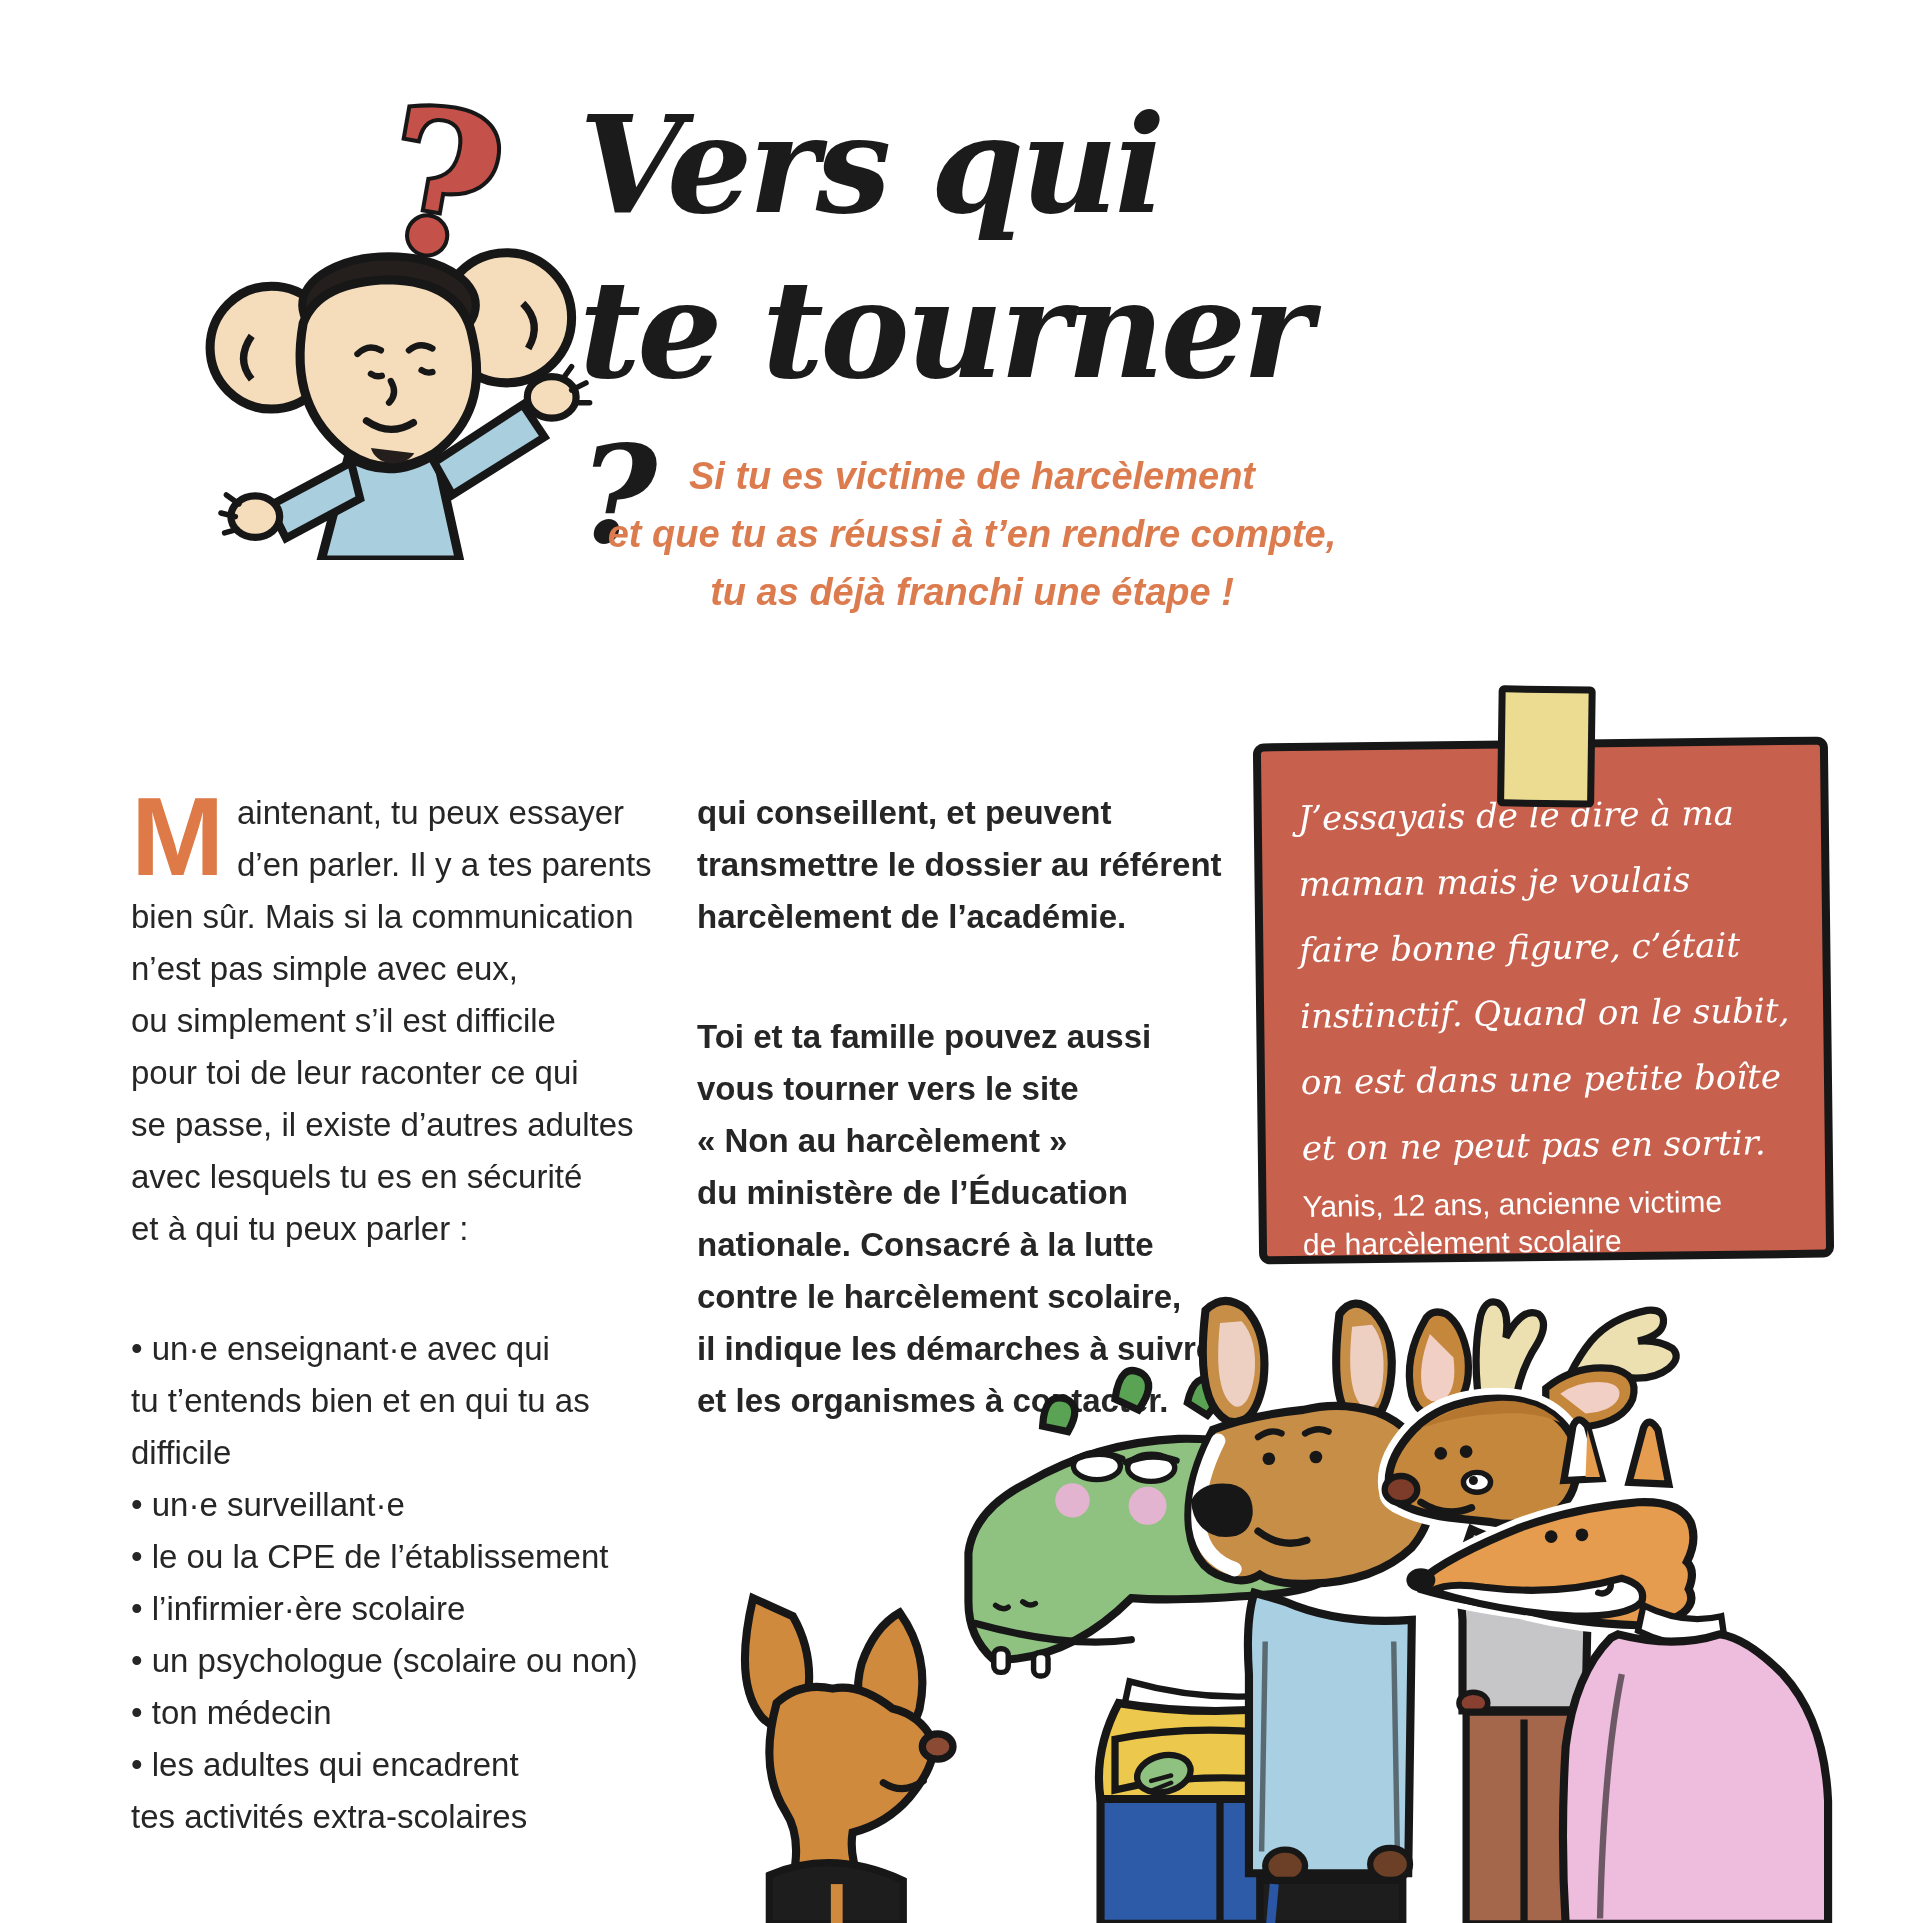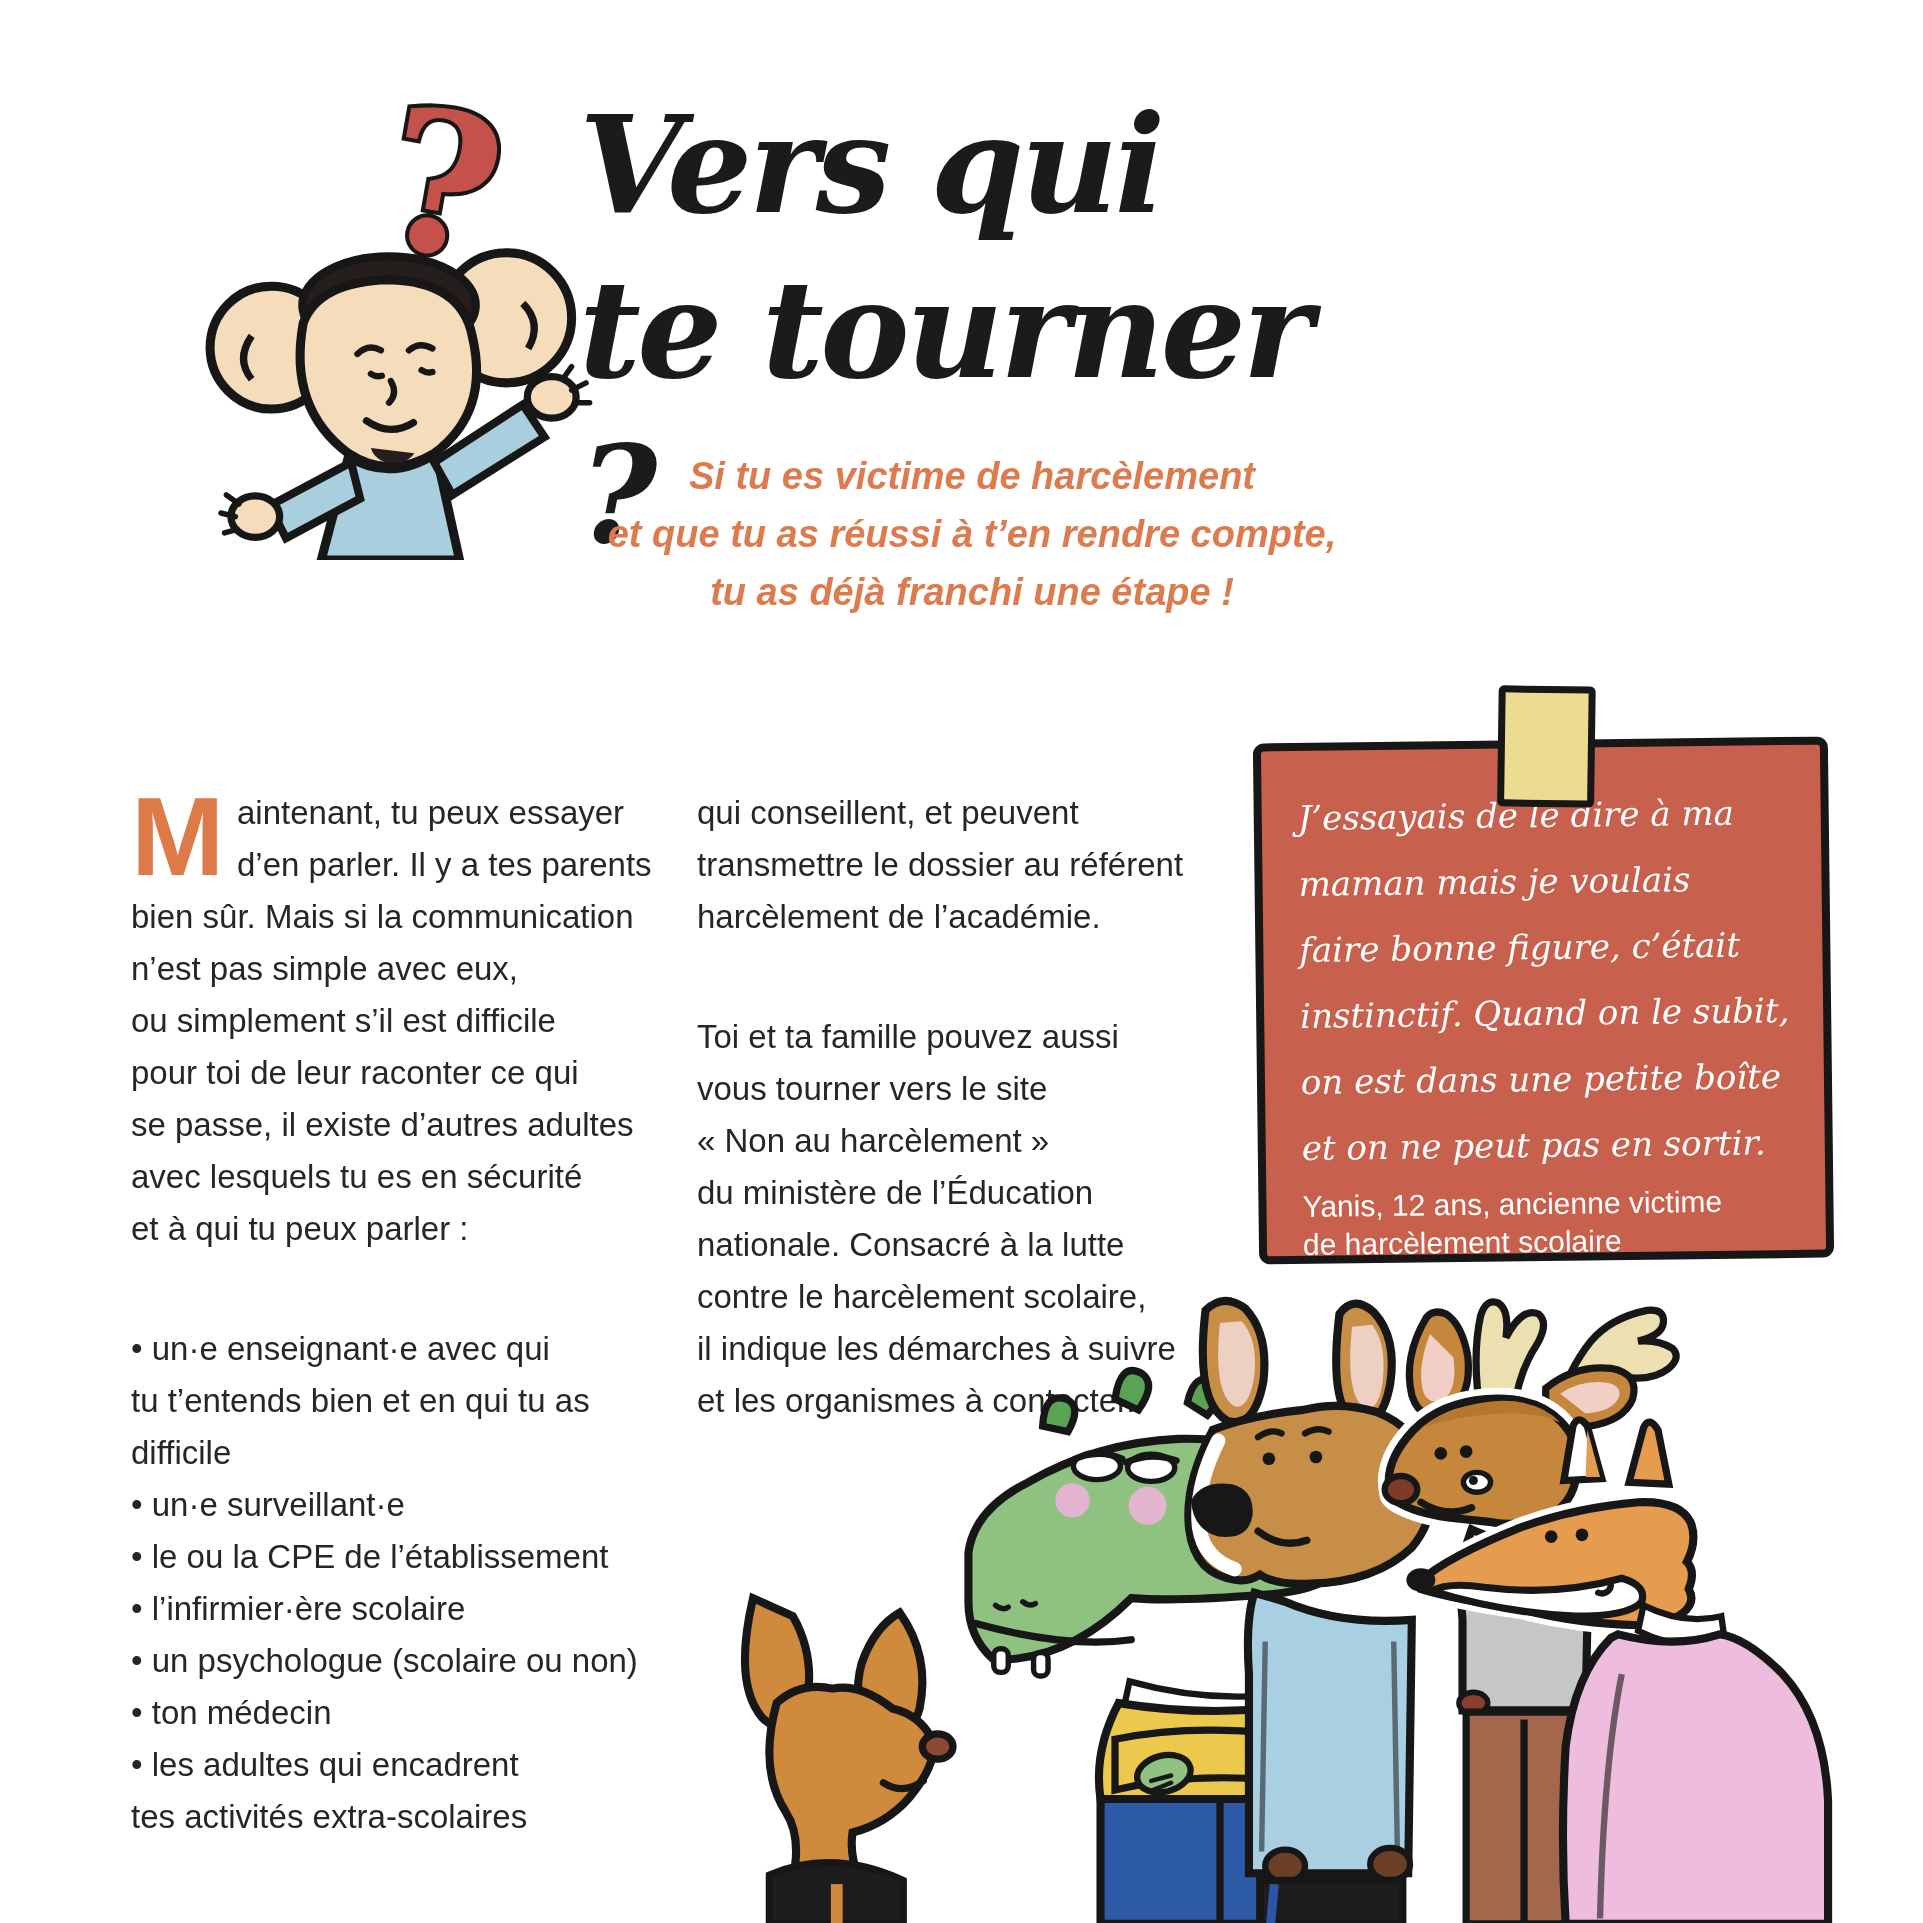--- a/index.html
+++ b/index.html
@@ -16,21 +16,21 @@
   }
   .subtitle{
     position:absolute;left:434px;top:447px;width:1076px;text-align:center;
     font-weight:700;font-size:38px;line-height:58px;color:#dc7b4e;
     white-space:pre-line;
     font-style:italic;
   }
   
   .col{position:absolute;top:735px;font-size:33px;line-height:52px;white-space:pre-line;}
   .col-left{left:131px;width:597px;}
-  .col-mid{left:697px;width:552px;}
+  .col-mid{left:697px;width:552px;font-weight:bold;}
   .para{margin:0;}
   .para + .para{margin-top:16px;}
   .gap-top{margin-top:54px;}
   .dropcap{
     float:left;font-weight:700;font-size:112px;line-height:89px;
     color:#dd7a47;margin:5.4px 12.7px 0 0;
   }
   
   .note{
     position:absolute;left:1256px;top:740px;width:575px;height:521px;

